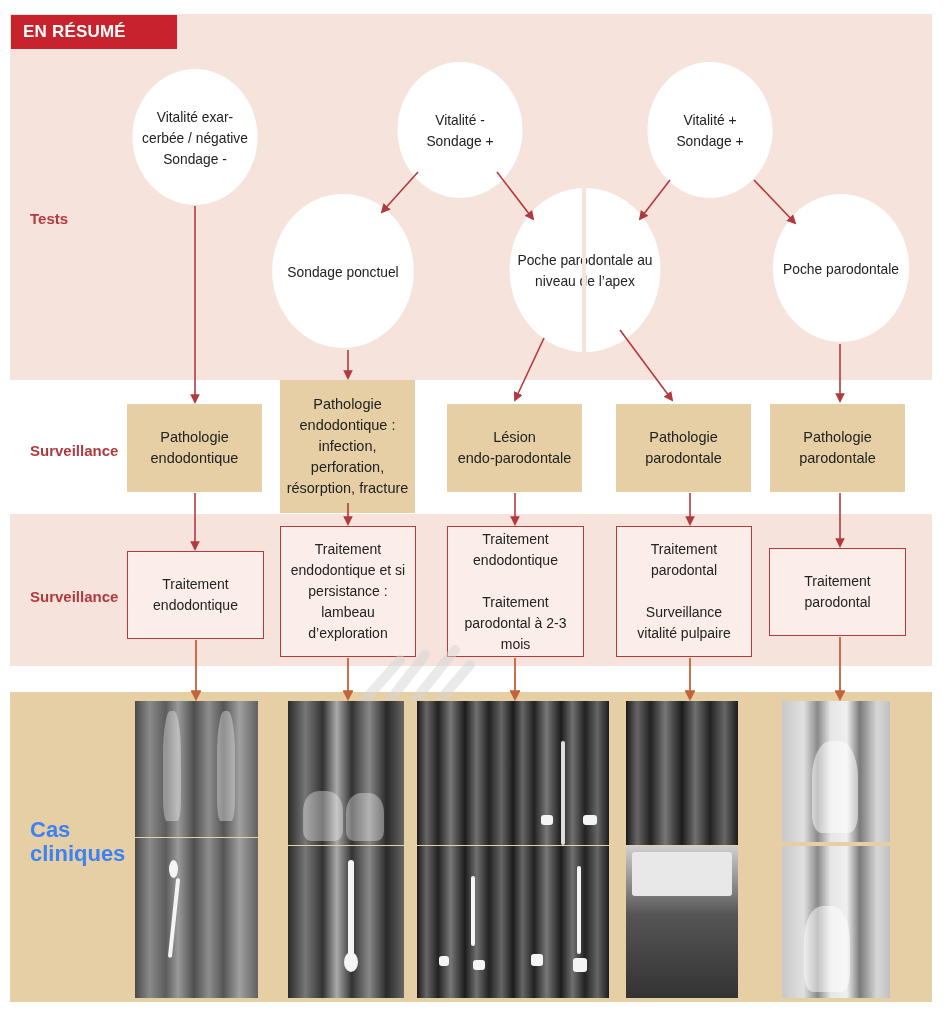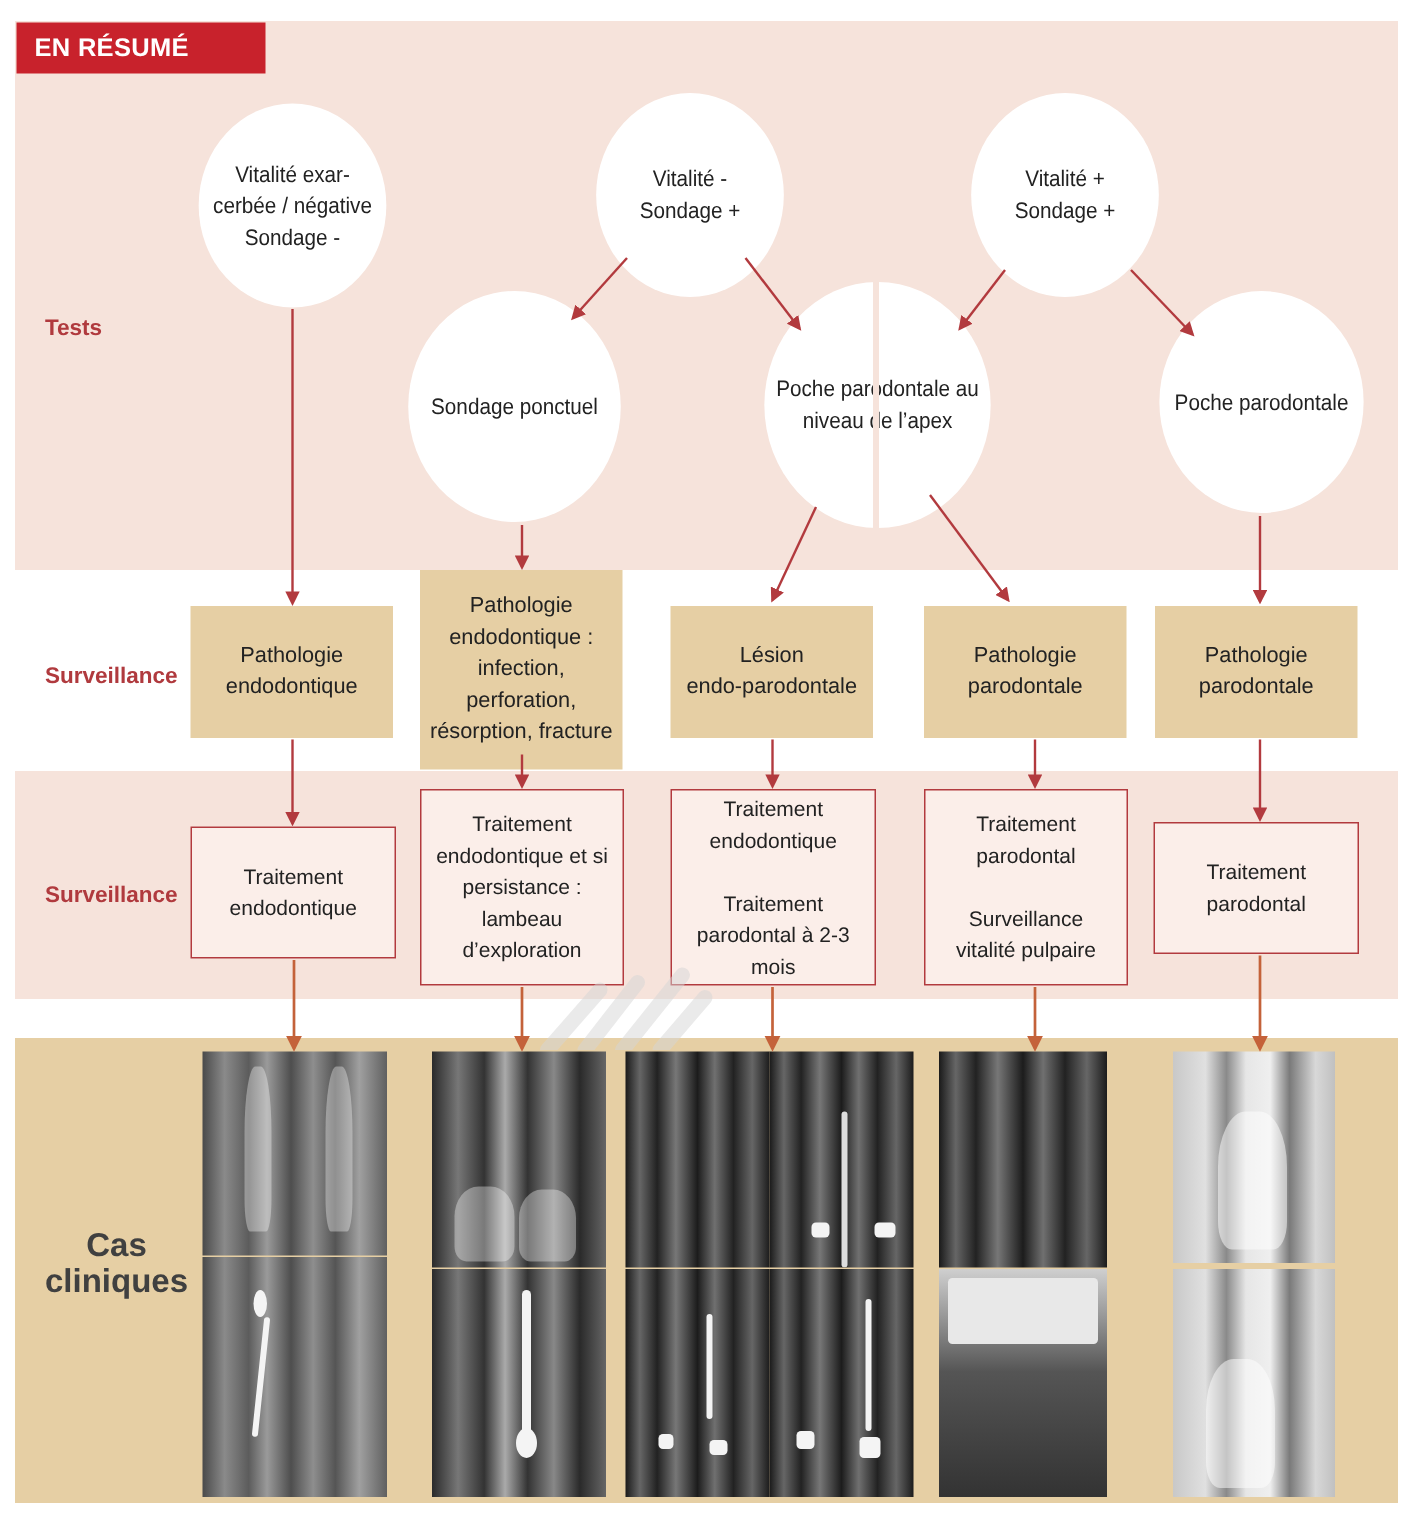--- a/index.html
+++ b/index.html
@@ -4,21 +4,21 @@
 <style>
   html,body{margin:0;padding:0;background:#ffffff;}
   body{width:948px;height:1024px;position:relative;overflow:hidden;font-family:"Liberation Sans",sans-serif;}
   .band{position:absolute;left:10px;width:922px;}
   .band-tests{top:14px;height:366px;background:#f6e3db;}
   .band-diag{top:380px;height:134px;background:#ffffff;}
   .band-trait{top:514px;height:152px;background:#f6e3db;}
   .band-cases{top:692px;height:310px;background:#e6cfa4;}
   .title-banner{position:absolute;left:11px;top:15px;width:166px;height:34px;background:#c8222c;color:#fff;font-weight:bold;font-size:17px;line-height:34px;padding-left:12px;box-sizing:border-box;letter-spacing:0.2px;}
   .row-label{position:absolute;left:30px;color:#b03a3e;font-weight:bold;font-size:15px;}
-  .row-label.cases{color:#404040;font-size:22px;line-height:24px;text-align:center;}
+  .row-label.cases{color:#3b82f6;font-size:22px;line-height:24px;}
   .circle{position:absolute;border-radius:50%;background:#ffffff;display:flex;align-items:center;justify-content:center;text-align:center;font-family:"Liberation Sans",sans-serif;font-size:15px;line-height:21px;color:#222;transform:scaleX(0.92);}
   .circle span{display:block;white-space:pre-line;}
   .split{position:absolute;left:582px;top:188px;width:4px;height:165px;background:#f6e3db;}
   .diag-box{position:absolute;background:#e6cfa4;display:flex;align-items:center;justify-content:center;text-align:center;font-size:14.5px;line-height:21px;color:#222;white-space:pre-line;}
   .treat-box{position:absolute;border:1.5px solid #b23a3e;background:#fbeee9;display:flex;align-items:center;justify-content:center;text-align:center;font-size:14px;line-height:21px;color:#222;white-space:pre-line;box-sizing:border-box;}
   .xray{position:absolute;overflow:hidden;}
   .xray-a{background:linear-gradient(90deg,#4a4a4a 0%,#8a8a8a 12%,#5c5c5c 25%,#9a9a9a 35%,#4e4e4e 48%,#8e8e8e 60%,#555 72%,#a0a0a0 85%,#606060 100%);}
   .xray-b{background:linear-gradient(90deg,#2a2a2a 0%,#777 15%,#333 30%,#aaa 42%,#333 55%,#888 70%,#2a2a2a 85%,#666 100%);}
   .xray-c{background:linear-gradient(90deg,#1a1a1a 0%,#666 10%,#222 22%,#777 35%,#1c1c1c 50%,#707070 62%,#222 75%,#666 88%,#1c1c1c 100%);}
   .xray-d{background:linear-gradient(180deg,#cfcfcf 0%,#9a9a9a 20%,#555 45%,#333 100%);}

